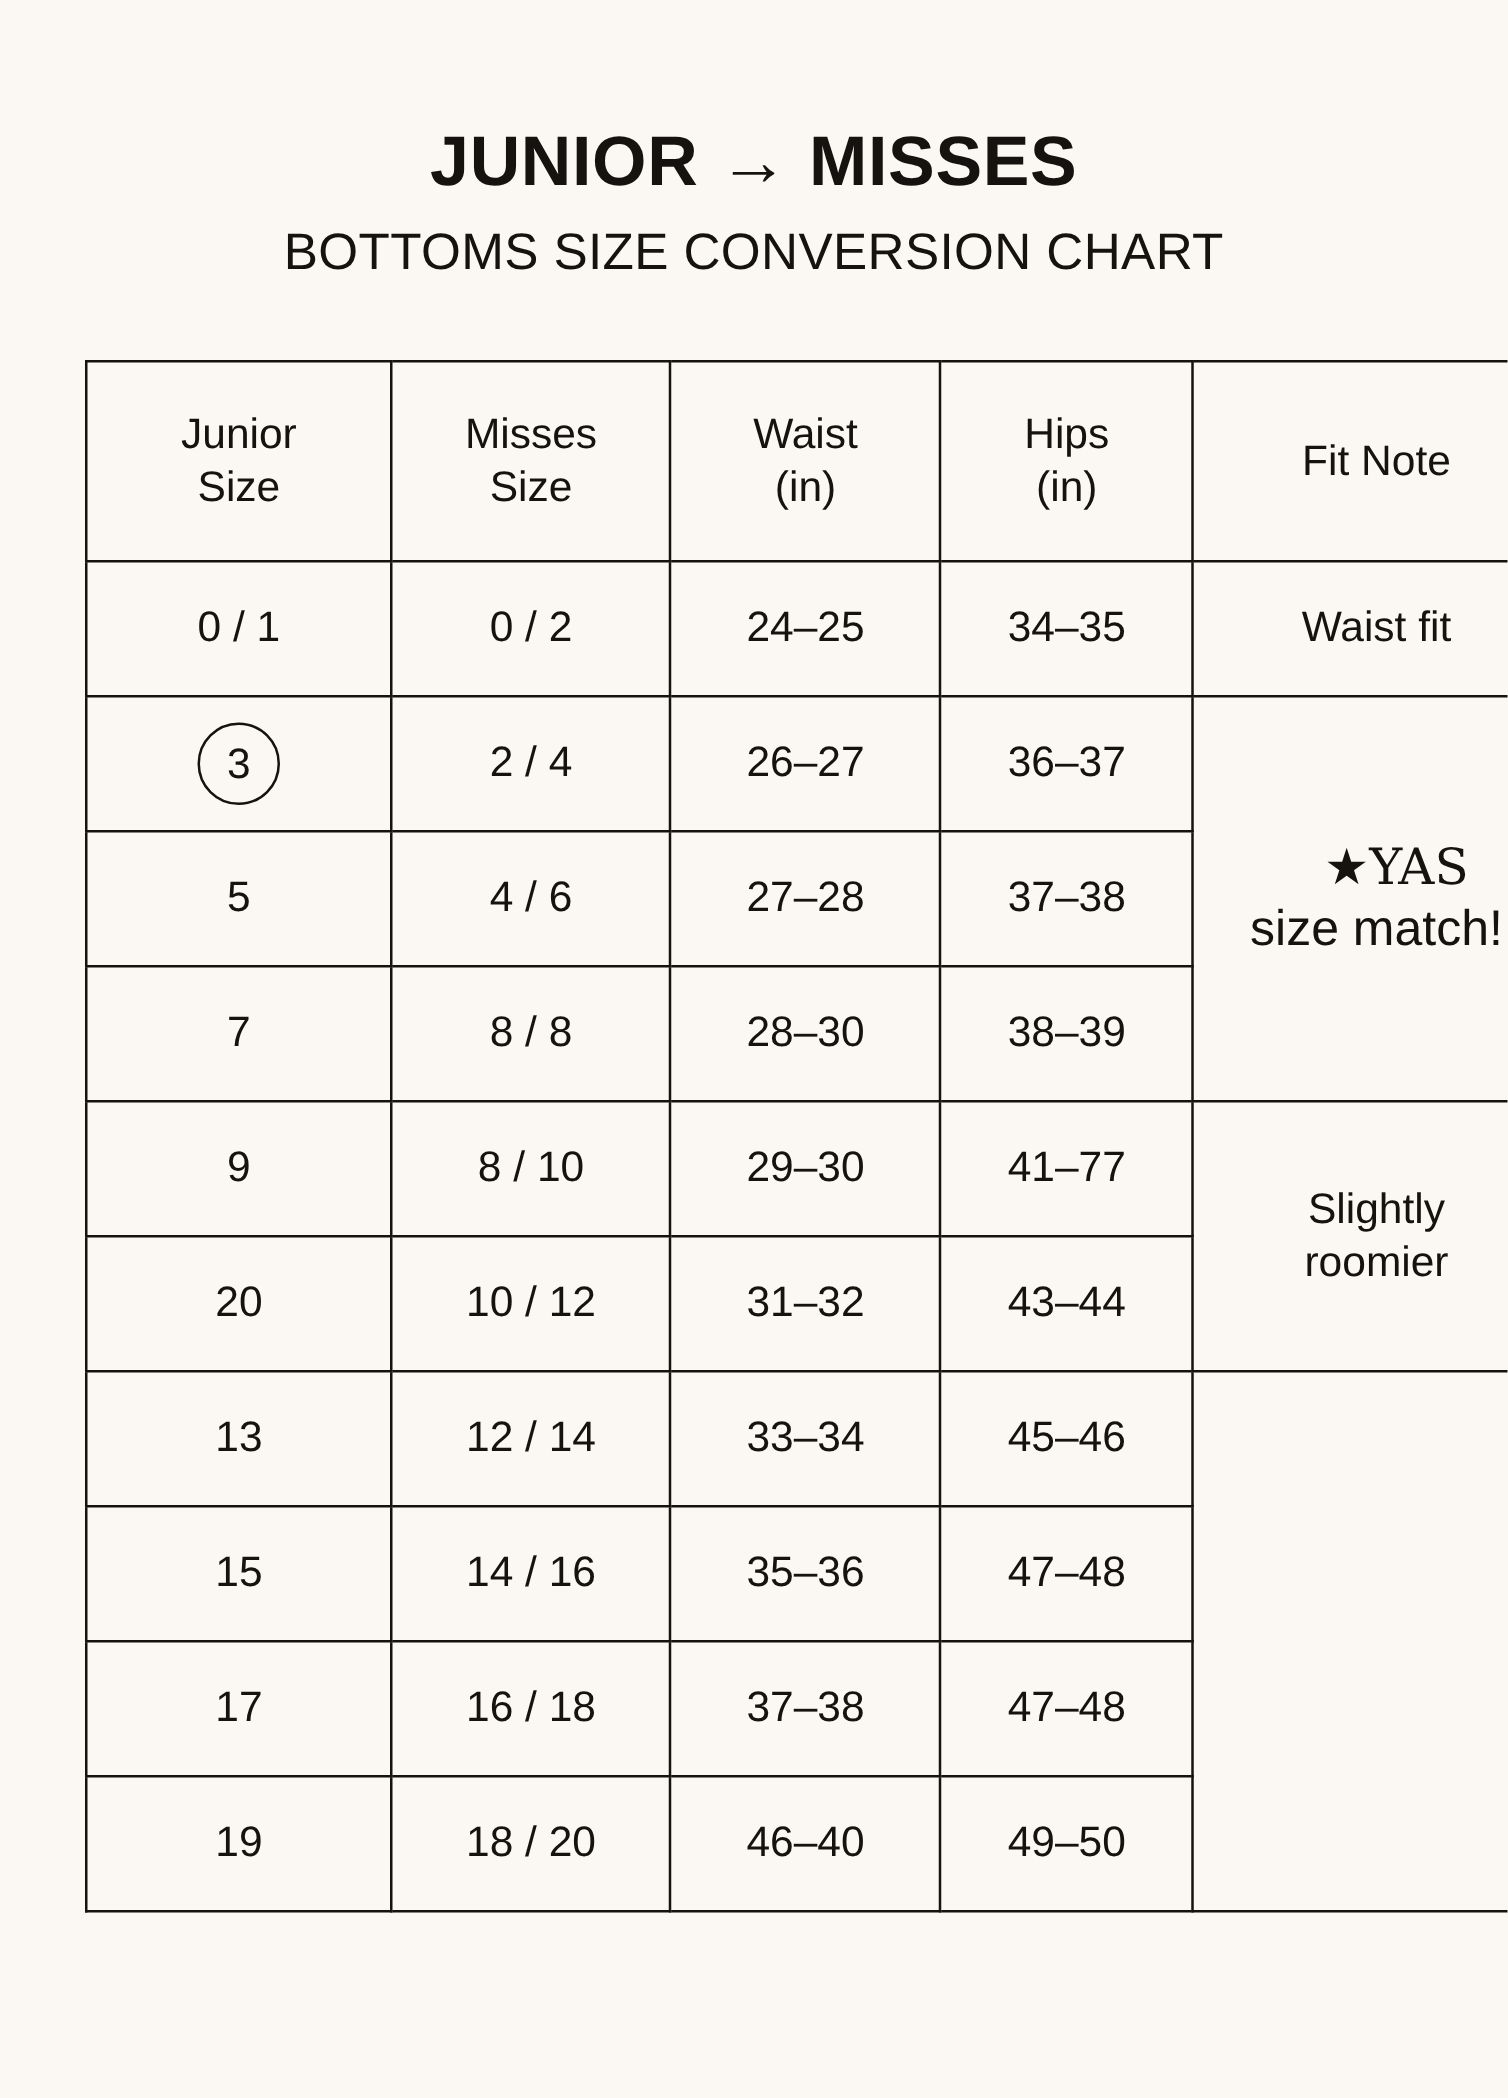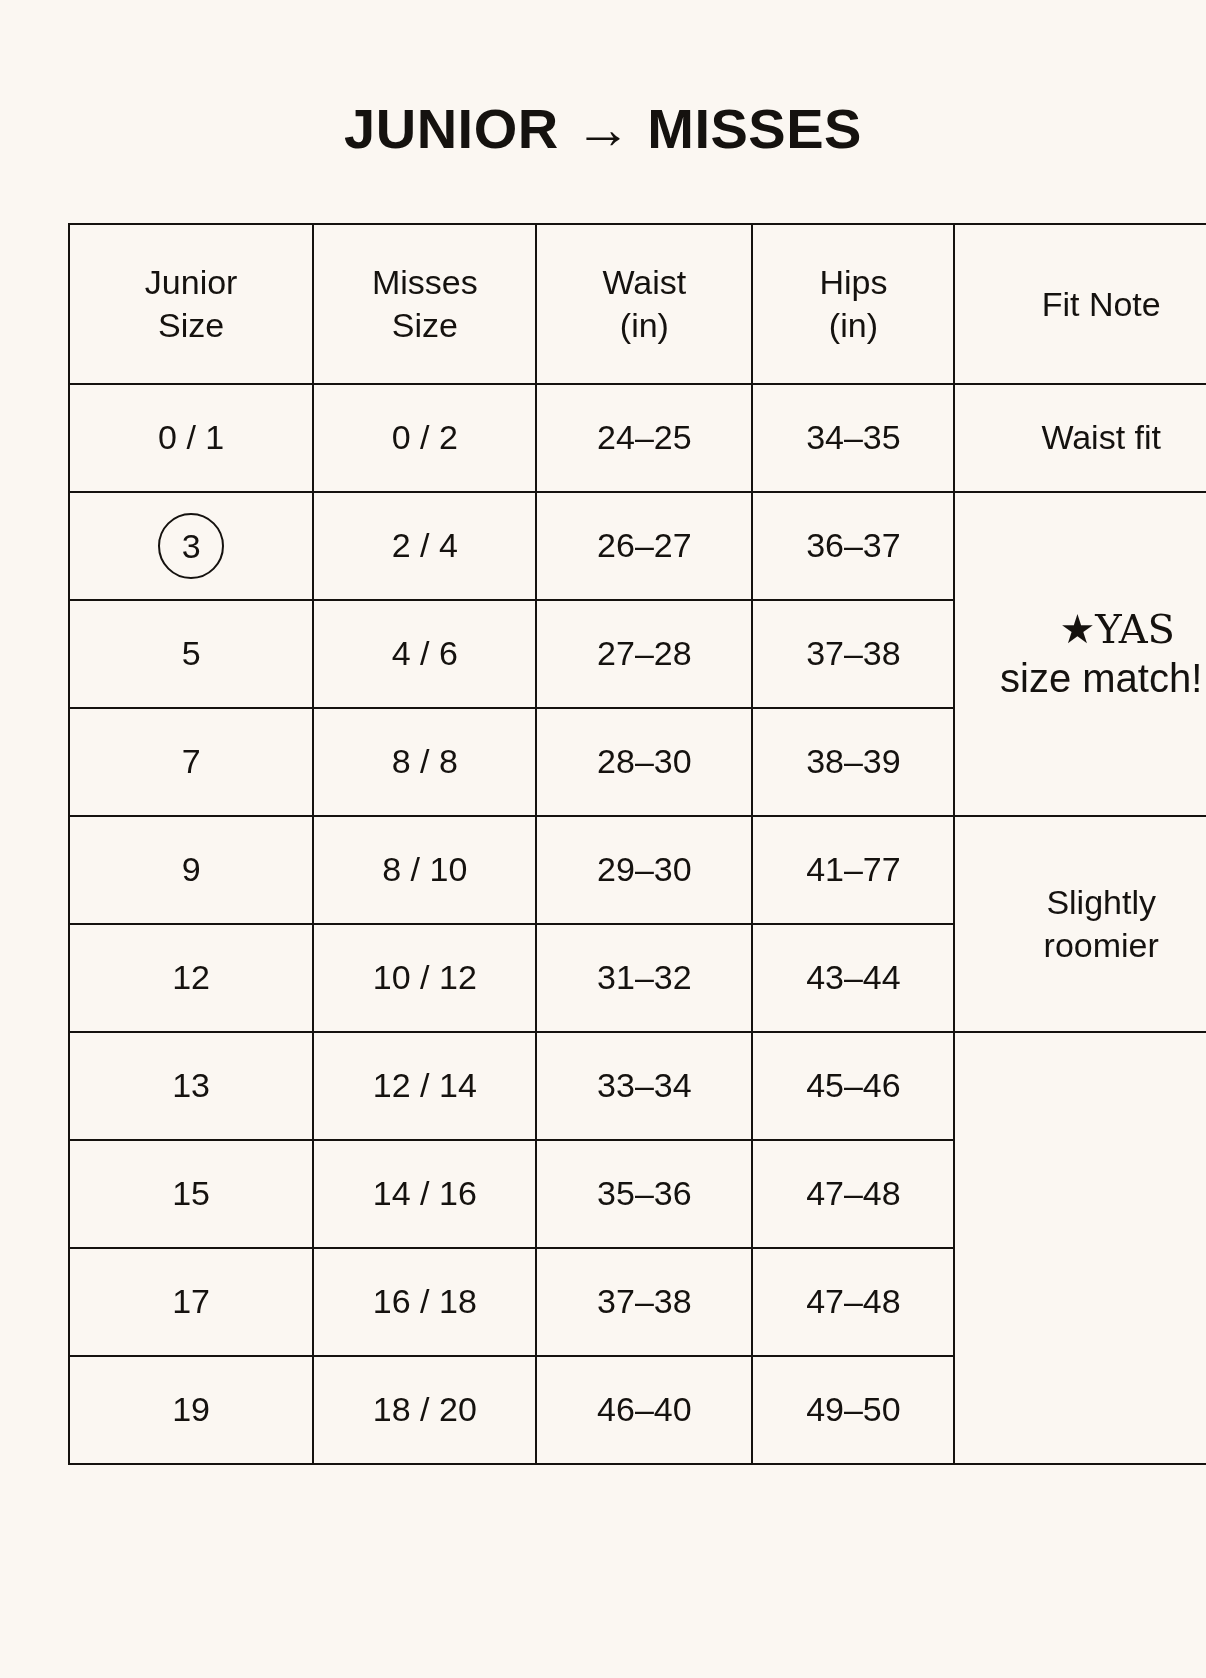--- a/index.html
+++ b/index.html
@@ -103,20 +103,21 @@
     line-height: 1.25;
   }
   .blank-cell { }
 </style>
 </head>
 <body>
 
 <div class="page">
 
   <h1 class="title">JUNIOR → MISSES</h1>
+  <h2 class="subtitle">BOTTOMS SIZE CONVERSION CHART</h2>
 
   <table class="chart">
     <colgroup>
       <col class="c-junior">
       <col class="c-misses">
       <col class="c-waist">
       <col class="c-hips">
       <col class="c-note">
     </colgroup>
     <thead>
@@ -192,21 +193,21 @@
         <td>8 / 10</td>
         <td>29–30</td>
         <td>41–77</td>
         <td rowspan="2" class="note-multi">
           <span>Slightly</span>
           <span>roomier</span>
         </td>
       </tr>
 
       <tr>
-        <td>12</td>
+        <td>20</td>
         <td>10 / 12</td>
         <td>31–32</td>
         <td>43–44</td>
       </tr>
 
       <tr>
         <td>13</td>
         <td>12 / 14</td>
         <td>33–34</td>
         <td>45–46</td>

